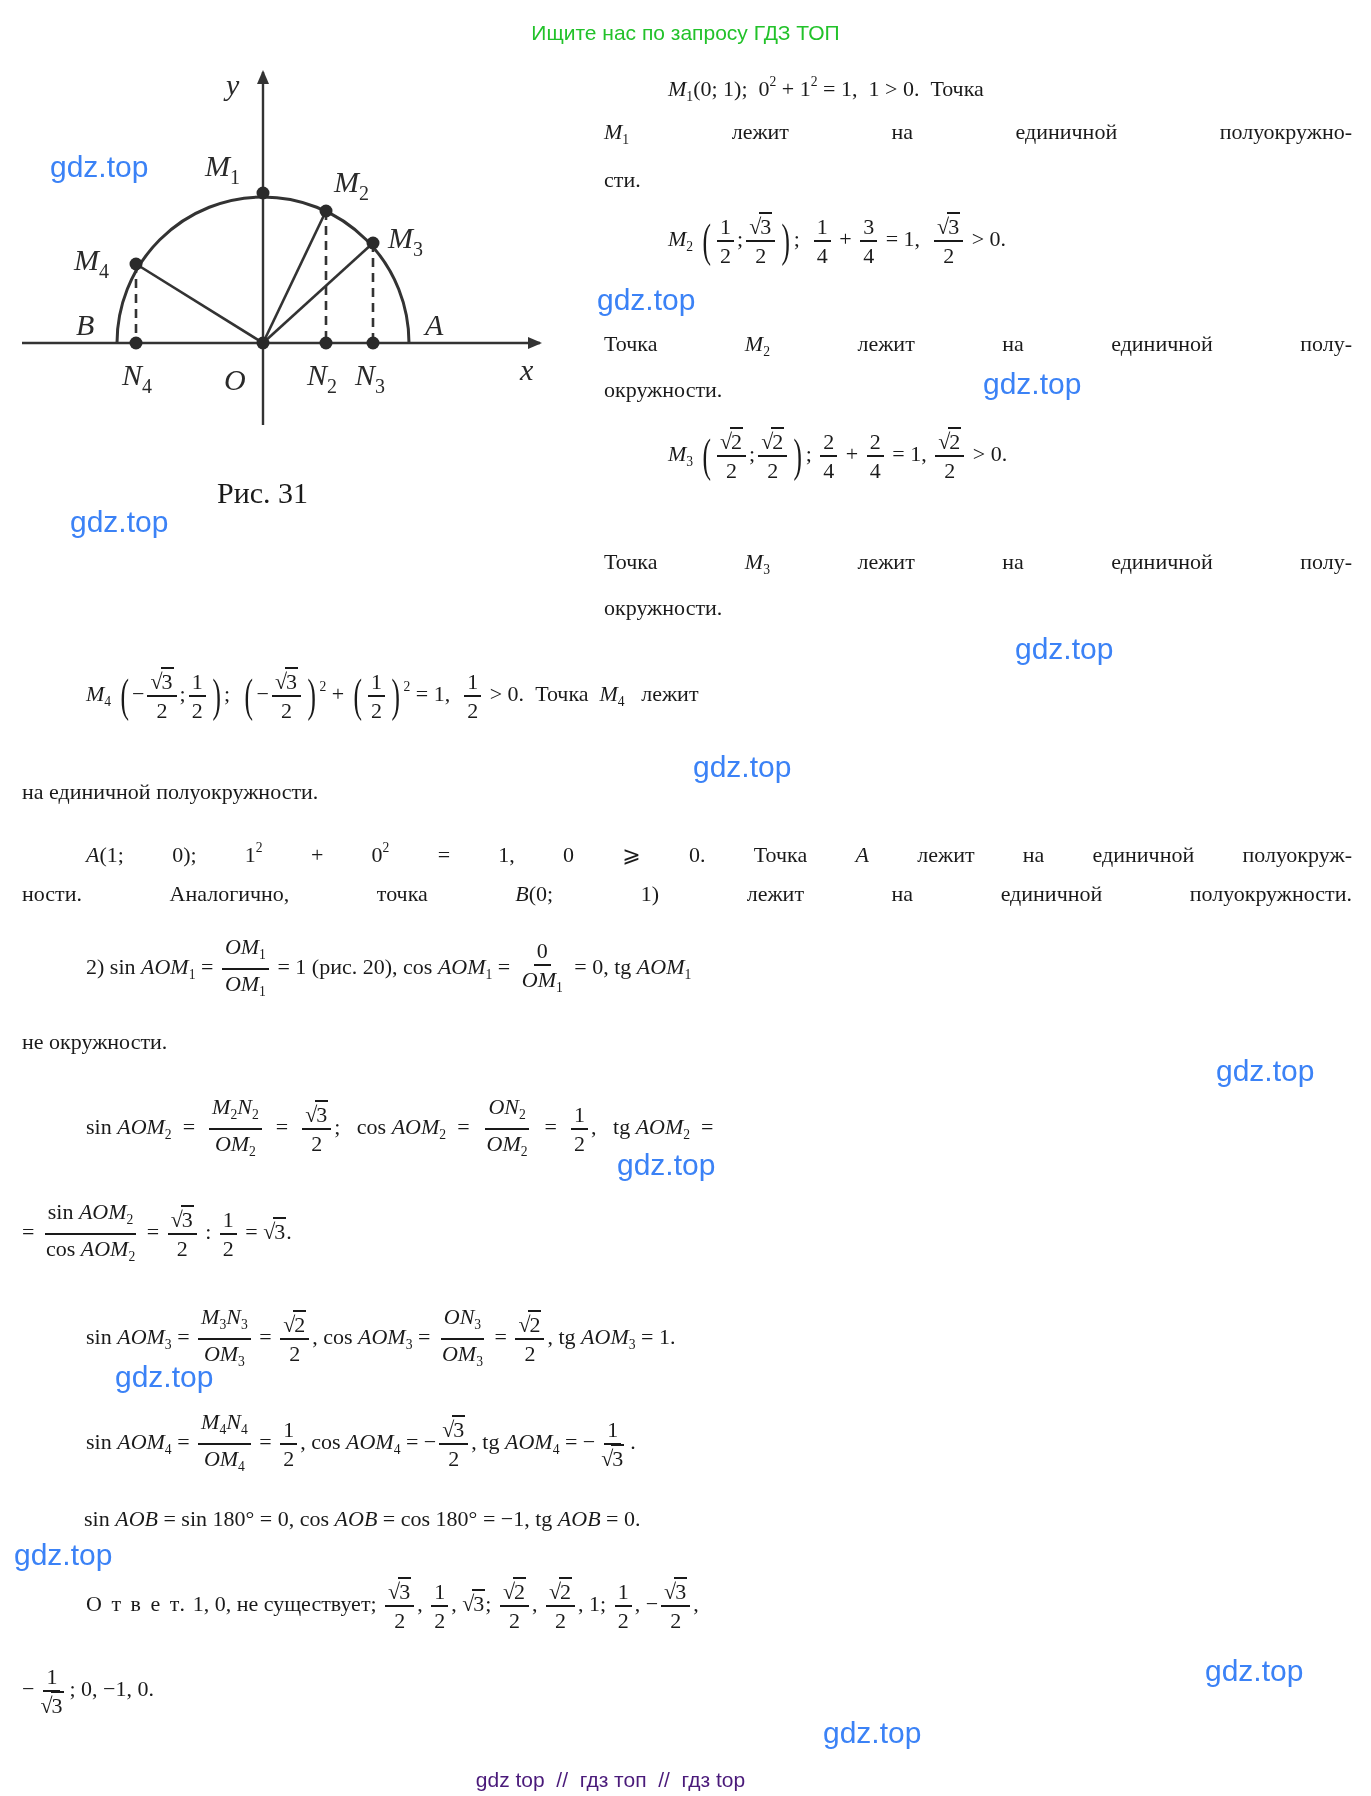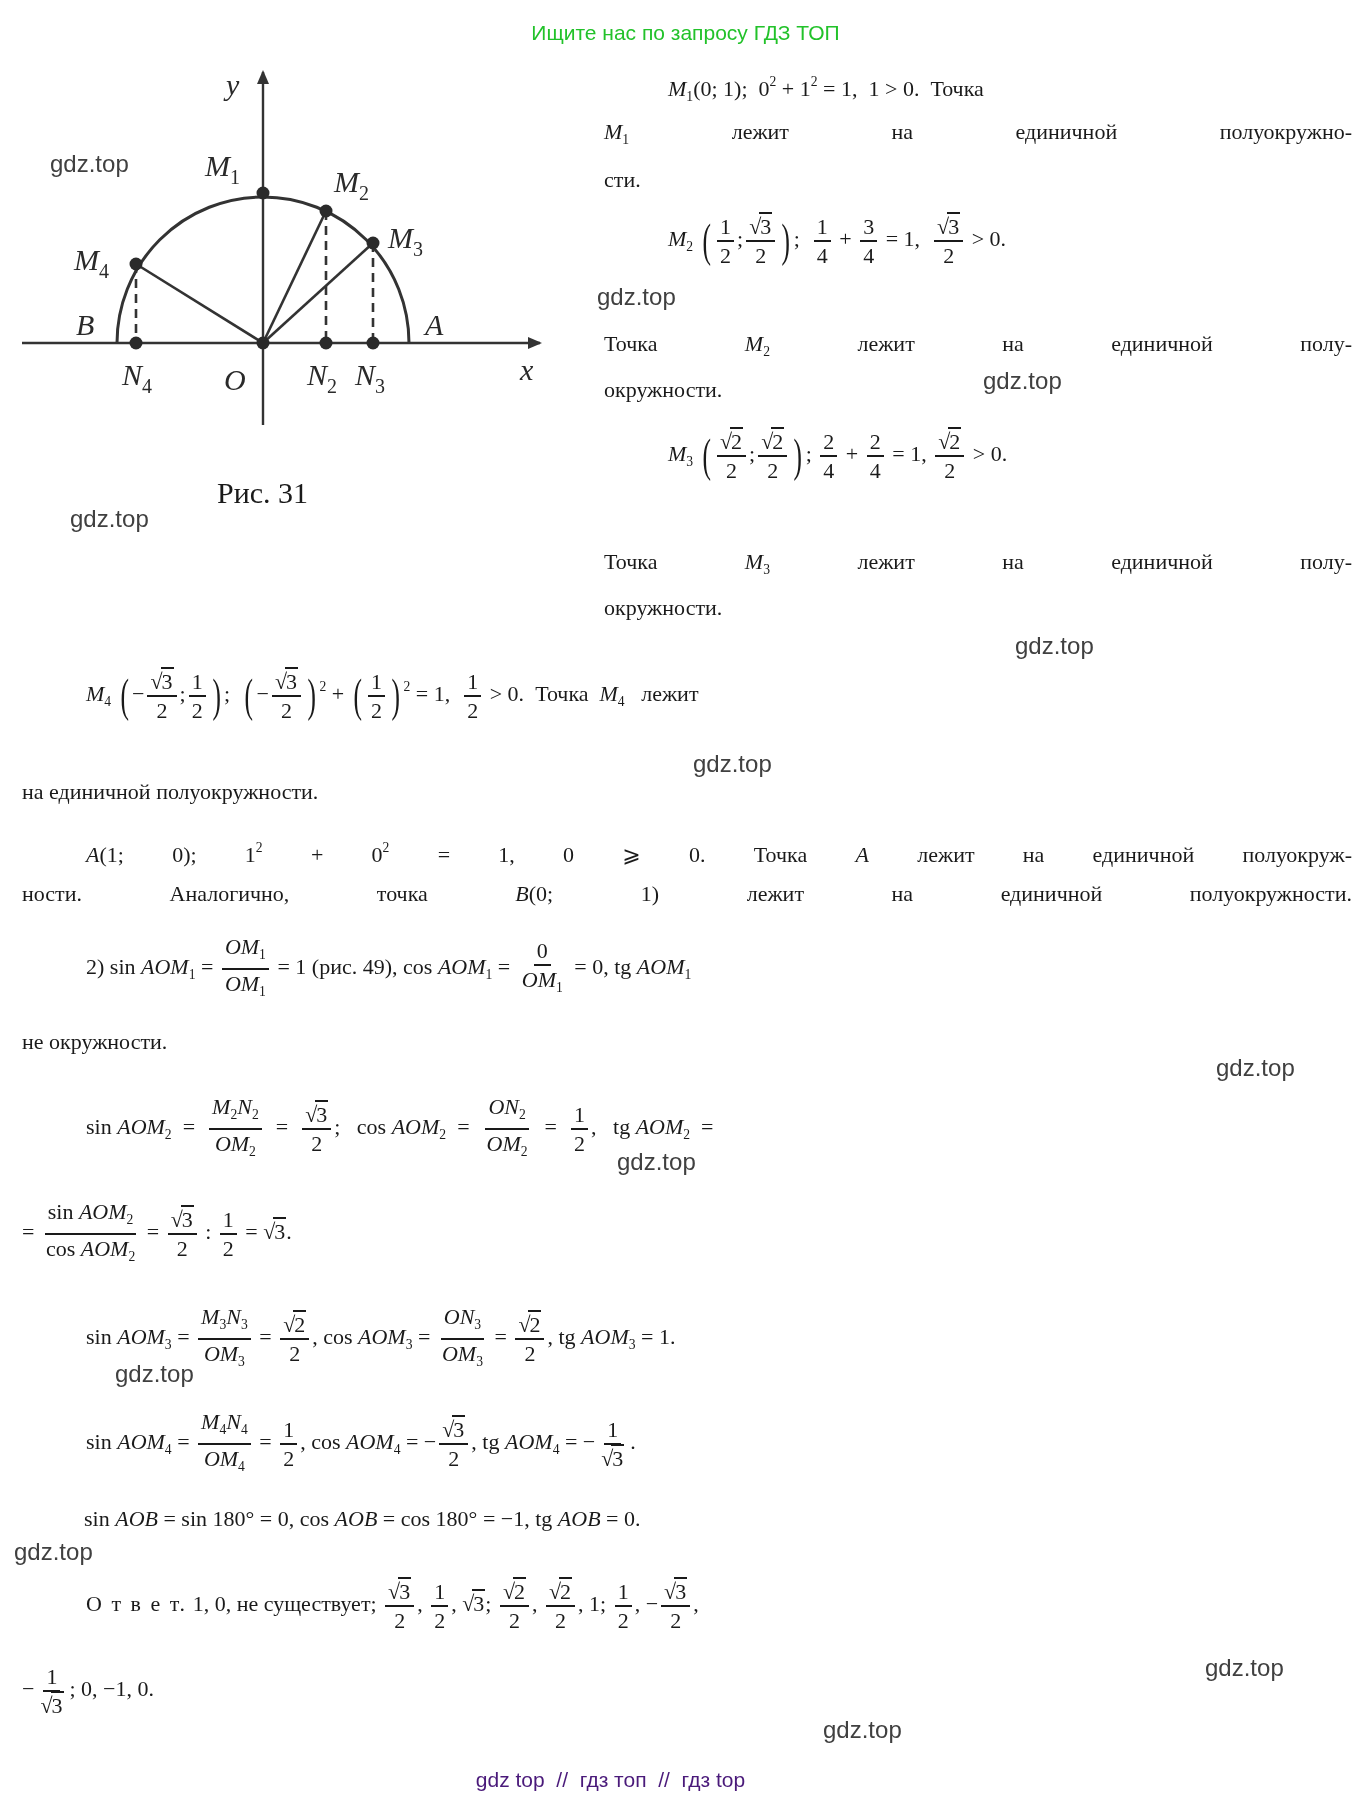--- a/index.html
+++ b/index.html
@@ -16,21 +16,21 @@
   .header-note {
     font-family: "Liberation Sans", "DejaVu Sans", sans-serif;
     font-size: 21px; color: #22c22a; left: 0; width: 1371px; text-align: center; top: 2px; margin-top: 19px;
   }
   .footer-note {
     font-family: "Liberation Sans", "DejaVu Sans", sans-serif;
     font-size: 21px; color: #4a1a7a; left: 0; width: 1221px; text-align: center; top: 1768px;
   }
   .wm {
     font-family: "Liberation Sans", "DejaVu Sans", sans-serif;
-    font-size: 24px; color: #404040;
+    font-size: 30px; color: #3b82f6;
   }
   
   .frac { display: inline-flex; flex-direction: column; align-items: center; vertical-align: middle; margin: 0 3px; }
   .frac .num, .frac .den { display: block; line-height: 1.05em; padding: 0 3px; text-align: center; }
   .frac .num { border-bottom: 2px solid #1a1a1a; padding-bottom: 2px; }
   .frac .den { padding-top: 2px; }
   .sqrt { display: inline-block; }
   .sqrt .rad { border-top: 2px solid #1a1a1a; padding: 0 1px; margin-left: -2px; }
   .paren { font-size: 2.1em; vertical-align: middle; line-height: 1; font-weight: 100; transform: scaleX(0.55); display: inline-block; }
   .just { text-align: justify; text-align-last: justify; display: block; }
@@ -176,21 +176,21 @@
   <span class="just"><span class="it">A</span>(1; 0); 1<span class="sup">2</span> + 0<span class="sup">2</span> = 1, 0 ⩾ 0. Точка <span class="it">A</span> лежит на единичной полуокруж-</span>
 </div>
 <div class="abs txt" style="left:22px;top:872px;width:1330px">
   <span class="just">ности. Аналогично, точка <span class="it">B</span>(0; 1) лежит на единичной полуокружности.</span>
 </div>
 
 <div class="abs txt" style="left:86px;top:935px;width:1266px">
   2) sin <span class="it">AOM</span><span class="sub">1</span> = <span class="frac">
       <span class="num"><span class="it">OM</span><span class="sub">1</span></span>
       <span class="den"><span class="it">OM</span><span class="sub">1</span></span>
-    </span> = 1 <span>(рис. 49),</span> cos <span class="it">AOM</span><span class="sub">1</span> = <span class="frac">
+    </span> = 1 <span>(рис. 20),</span> cos <span class="it">AOM</span><span class="sub">1</span> = <span class="frac">
       <span class="num">0</span>
       <span class="den"><span class="it">OM</span><span class="sub">1</span></span>
     </span> = 0, tg <span class="it">AOM</span><span class="sub">1</span>
 </div>
 <div class="abs txt" style="left:22px;top:1020px">не окружности.</div>
 
 <div class="abs txt" style="left:86px;top:1095px;width:1266px">
   sin <span class="it">AOM</span><span class="sub">2</span>&nbsp; =&nbsp; <span class="frac">
       <span class="num"><span class="it">M</span><span class="sub">2</span><span class="it">N</span><span class="sub">2</span></span>
       <span class="den"><span class="it">OM</span><span class="sub">2</span></span>

